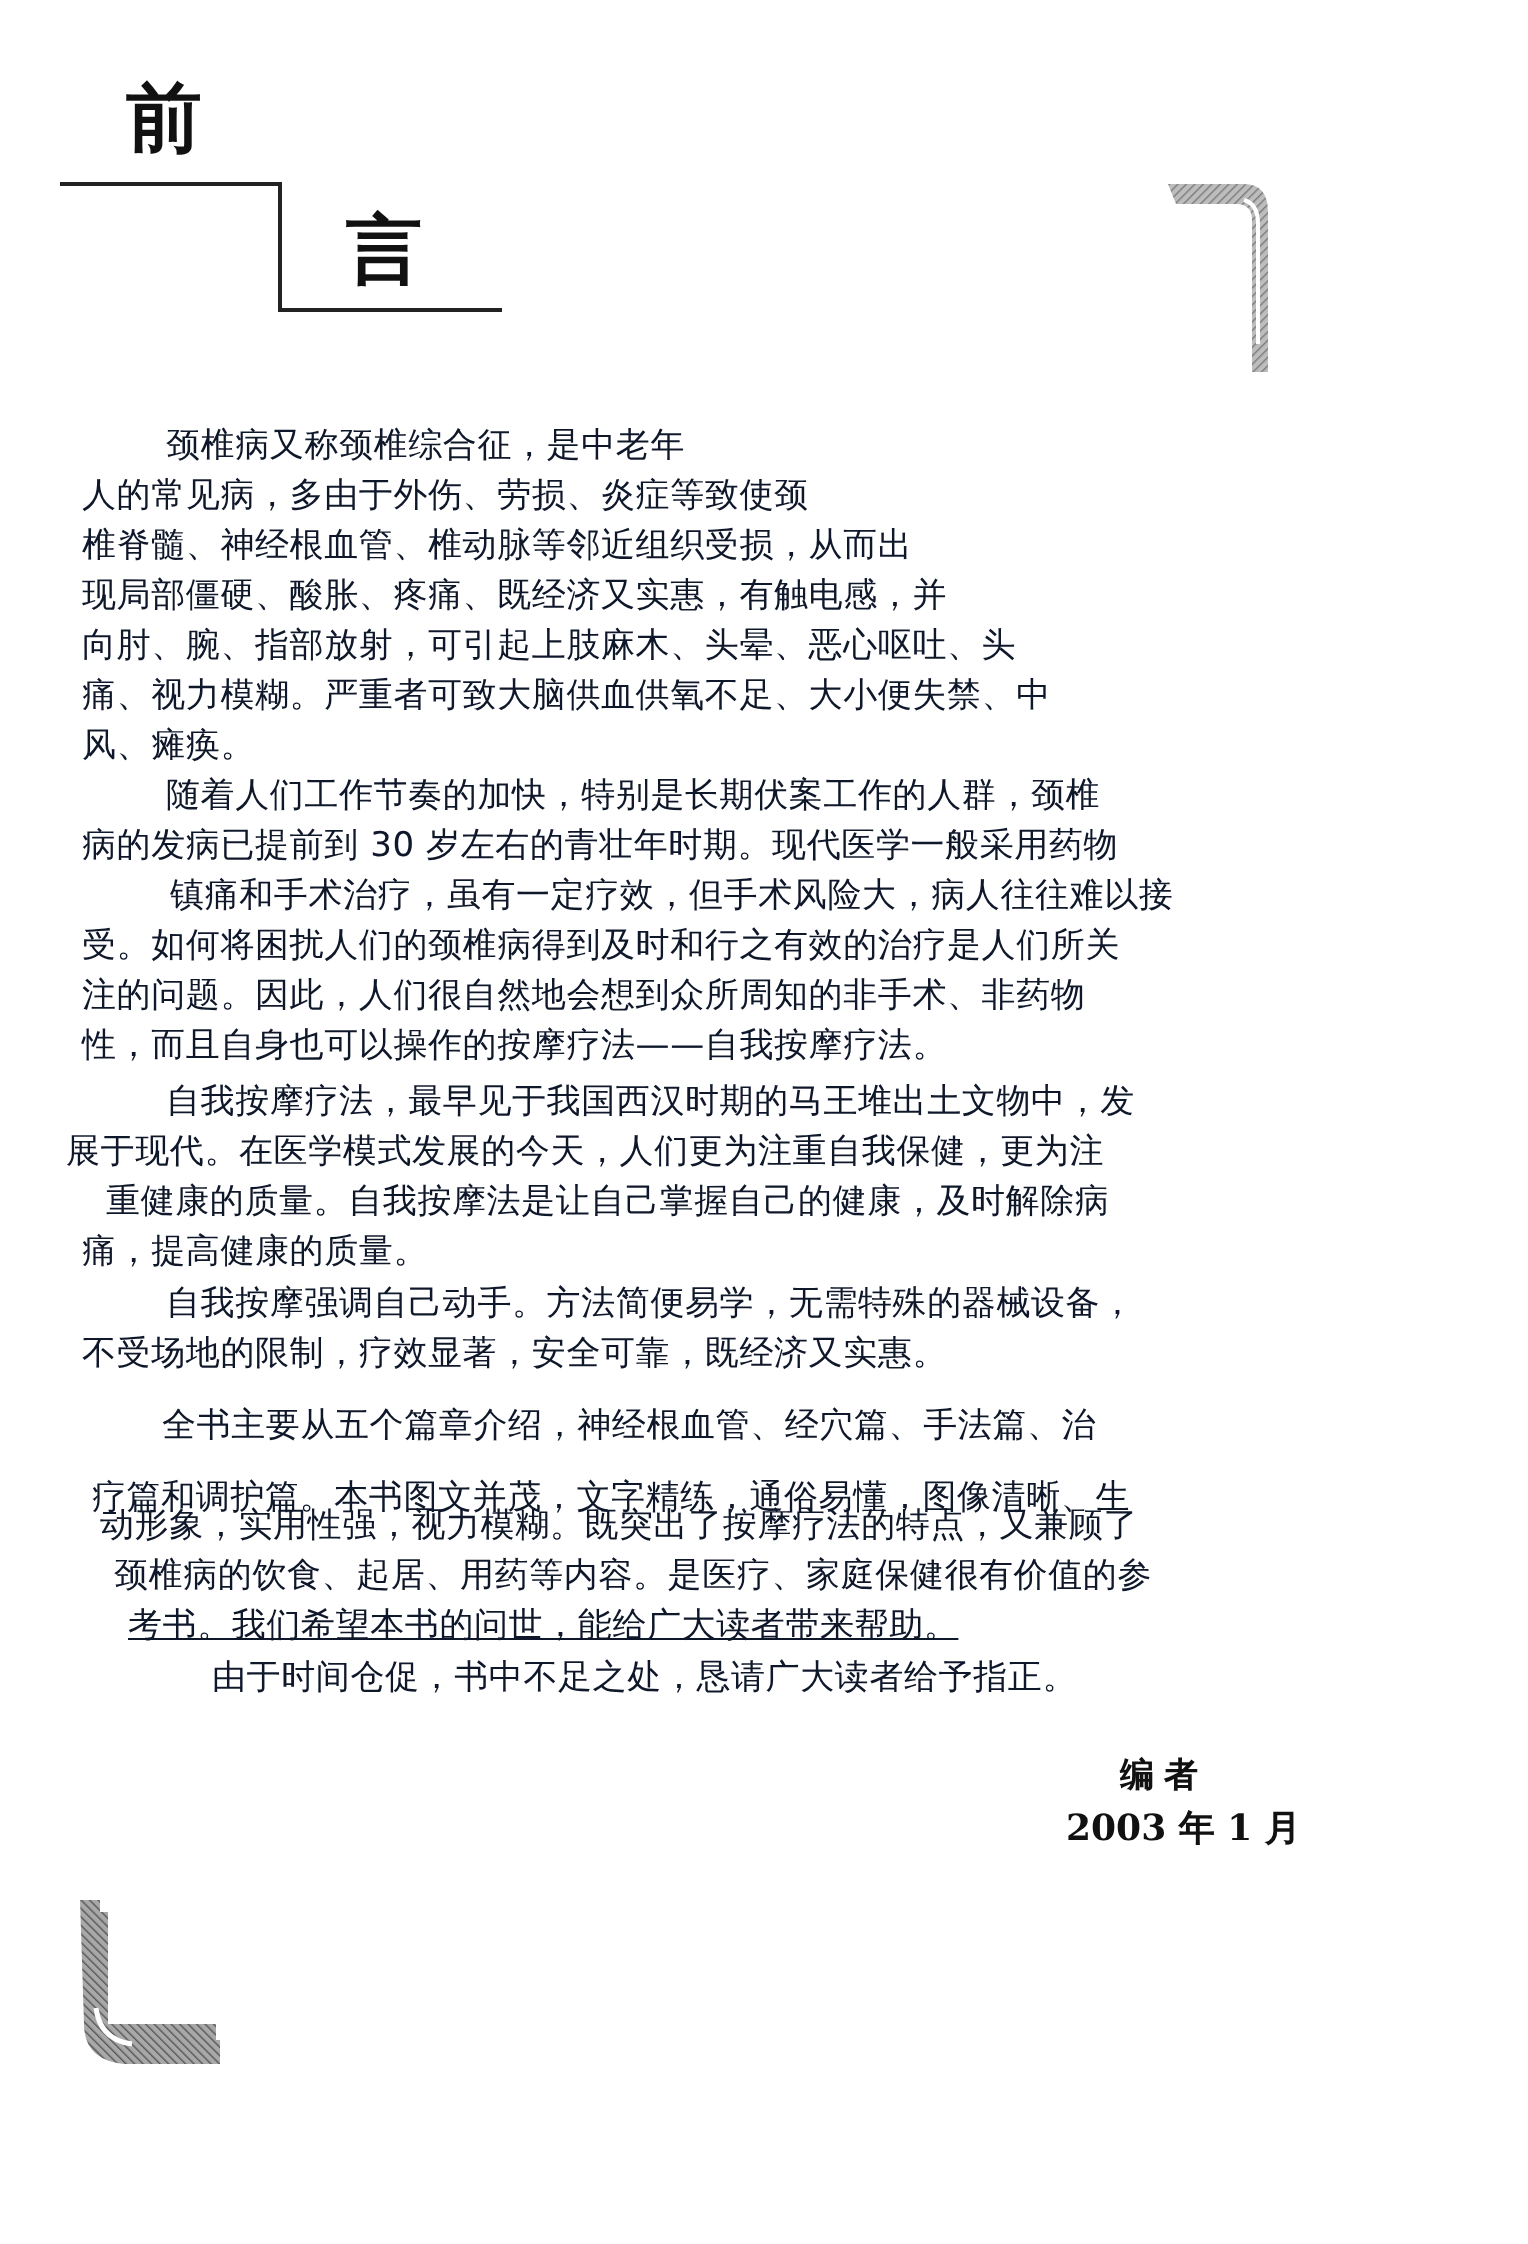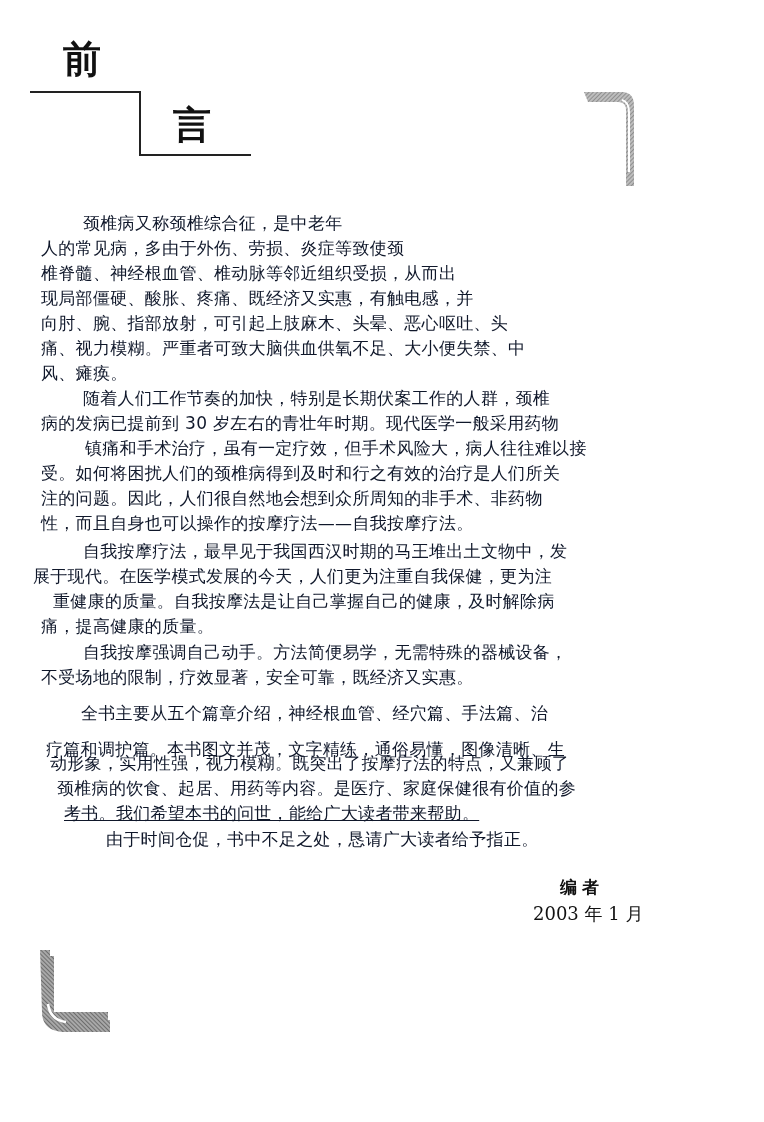--- a/index.html
+++ b/index.html
@@ -46,20 +46,21 @@
       line-height: 20px;
       white-space: nowrap;
       color: #0f172a;
       letter-spacing: 0.3px;
     }
     .sign {
       position: absolute;
       font-family: "DejaVu Serif", "Liberation Serif", serif;
       white-space: nowrap;
       color: #111;
+      font-weight: bold;
     }
     #sign-author { left: 560px; top: 876px; font-size: 17px; font-weight: bold; font-family: Liberation Serif, serif; letter-spacing: 5px; }
     #sign-date { left: 533px; top: 902px; font-size: 18px; }
   </style>
 </head>
 <body>
 
 <div id="title-qian" class="title-char">前</div>
 <div id="title-yan" class="title-char">言</div>
 <div id="rule-top" class="rule"></div>

